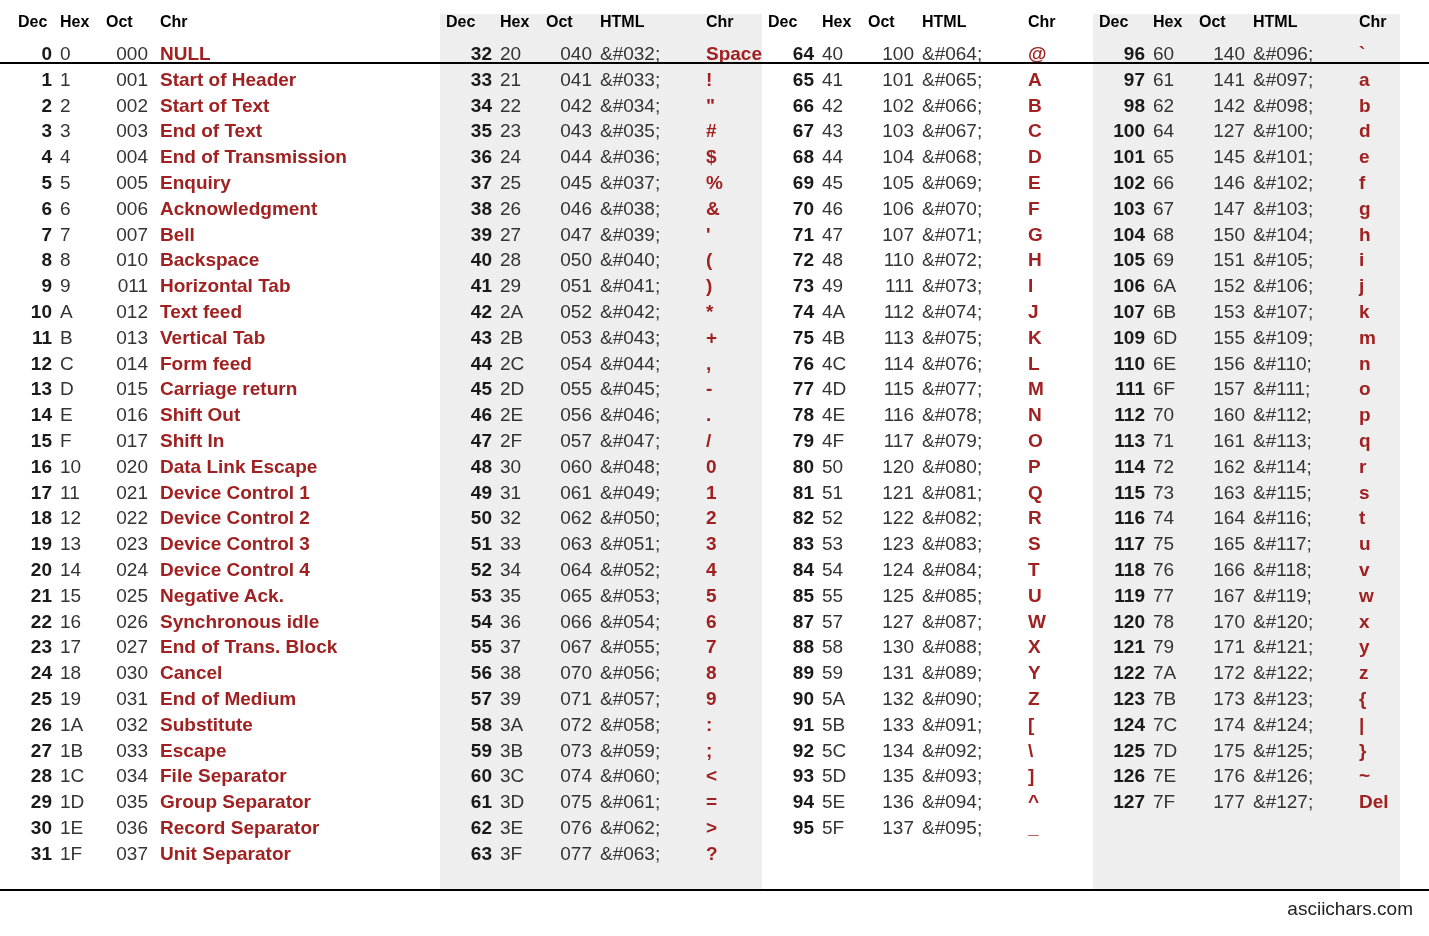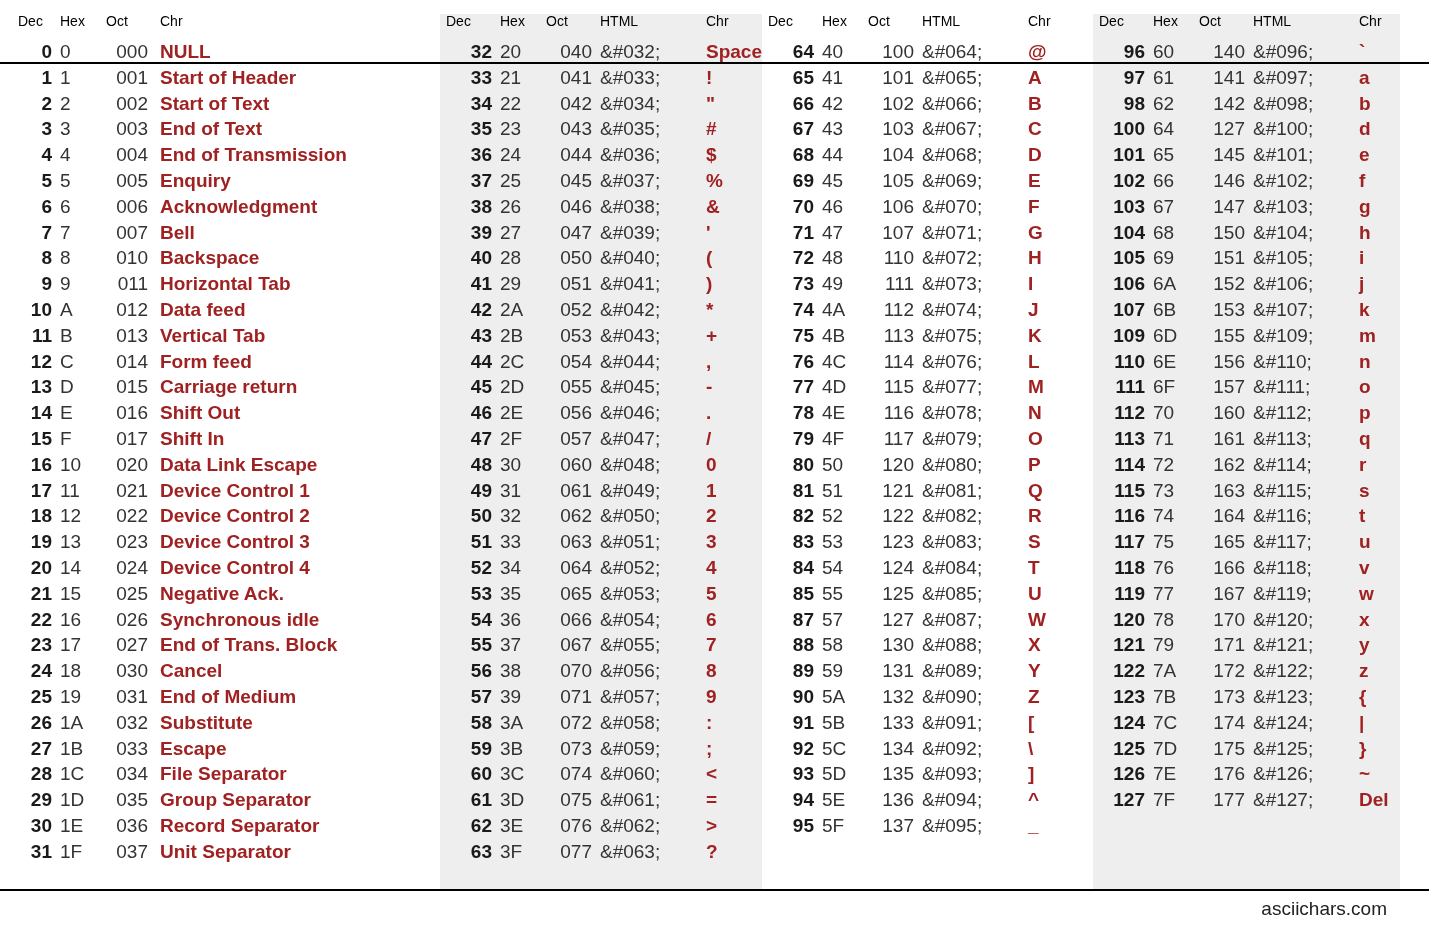--- a/index.html
+++ b/index.html
@@ -53,22 +53,22 @@
   .block-4 { width: 307px;  padding-left: 6px;  }
 
   table.asciitbl {
     border-collapse: collapse;
     width: 100%;
     font-size: 19px;
     line-height: 1.0;
   }
 
   table.asciitbl thead th {
-    font-weight: normal;
-    font-size: 14px;
+    font-weight: bold;
+    font-size: 16px;
     color: #000000;
     text-align: left;
     padding: 0 0 11px 0;
     white-space: nowrap;
     vertical-align: bottom;
   }
 
   
   .rule {
     position: absolute;
@@ -126,21 +126,21 @@
   .b5 .col-chr  { width: auto; }
 
   .b5 td.c-hex, .b5 th.h-hex { padding-left: 8px; }
   .b5 td.c-oct, .b5 th.h-oct { padding-left: 16px; }
   .b5 td.c-html, .b5 th.h-html { padding-left: 8px; }
   .b5 td.c-chr, .b5 th.h-chr { padding-left: 18px; }
 
   
   .footer {
     position: absolute;
-    right: 42px;
+    right: 16px;
     top: 898px;
     font-size: 19px;
     color: #222222;
     z-index: 4;
     white-space: nowrap;
   }
 </style>
 </head>
 <body>
 
@@ -228,21 +228,21 @@
             <tr>
               <td class="c-dec">9</td>
               <td class="c-hex">9</td>
               <td class="c-oct">011</td>
               <td class="c-chr">Horizontal Tab</td>
             </tr>
             <tr>
               <td class="c-dec">10</td>
               <td class="c-hex">A</td>
               <td class="c-oct">012</td>
-              <td class="c-chr">Data feed</td>
+              <td class="c-chr">Text feed</td>
             </tr>
             <tr>
               <td class="c-dec">11</td>
               <td class="c-hex">B</td>
               <td class="c-oct">013</td>
               <td class="c-chr">Vertical Tab</td>
             </tr>
             <tr>
               <td class="c-dec">12</td>
               <td class="c-hex">C</td>

